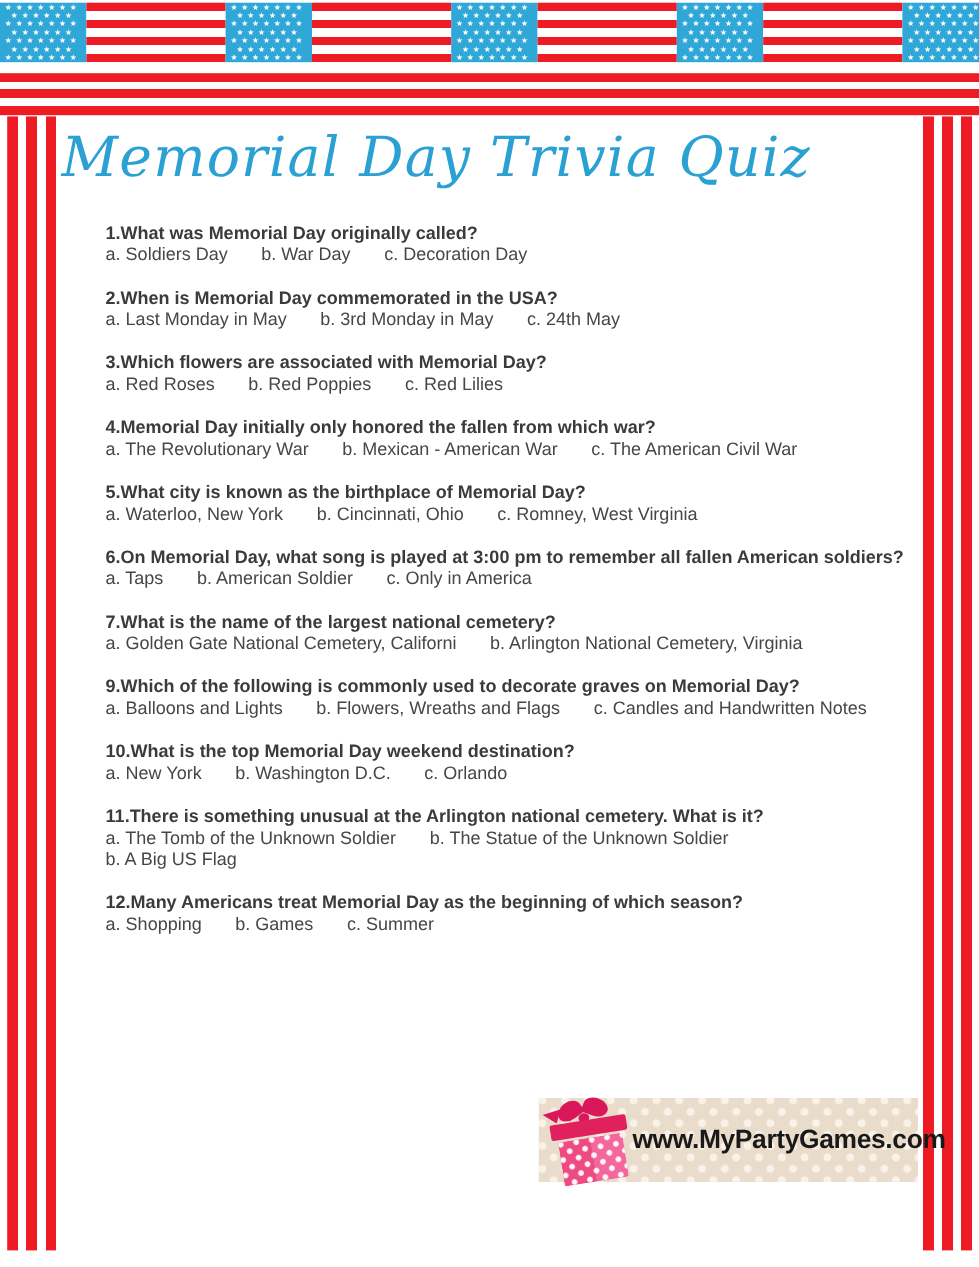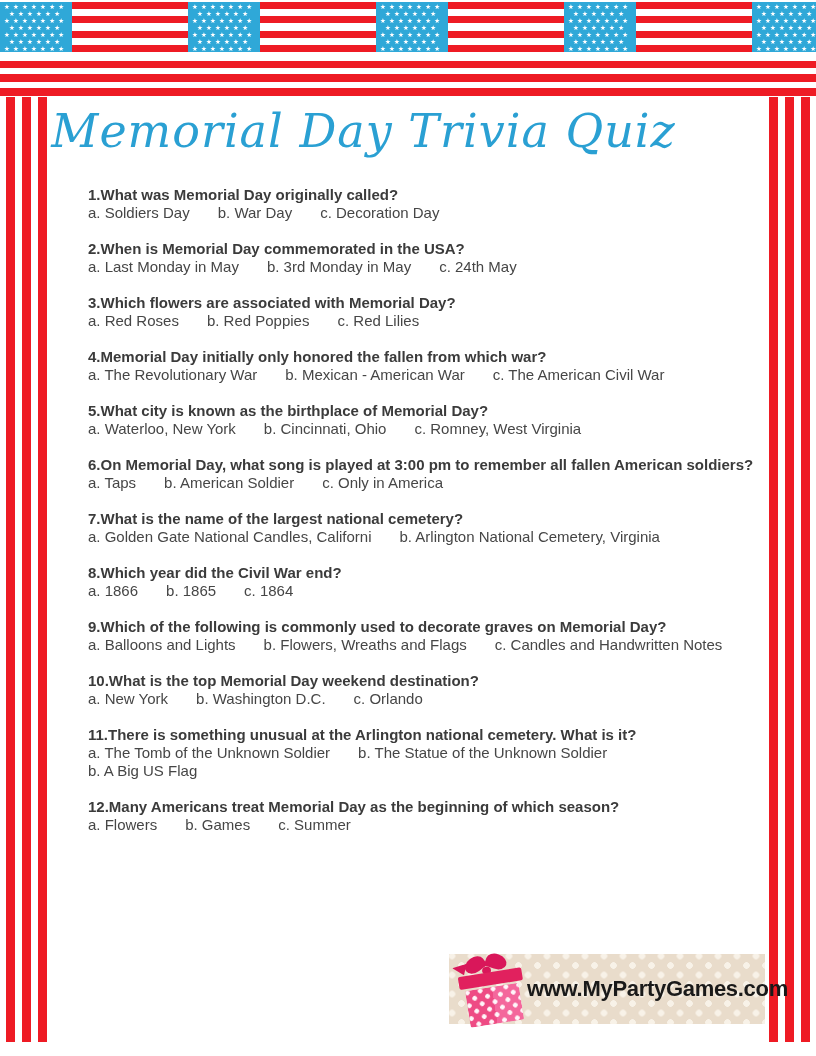--- a/index.html
+++ b/index.html
@@ -31,21 +31,21 @@
   .q-block{margin-bottom:18px;}
   .q-label{font-size:15px;line-height:18px;font-weight:bold;color:#3b3b3b;}
   .q-options{font-size:15px;line-height:18px;color:#464646;white-space:nowrap;}
   .q-opt:not(:last-child){margin-right:28px;}
   
   .banner{position:absolute;left:449px;top:915px;width:316px;height:70px;
     background-color:#e9dccb;
     background-image:radial-gradient(circle,#f8f2e8 3px,transparent 3.6px),
                      radial-gradient(circle,#f8f2e8 3px,transparent 3.6px);
     background-size:19px 19px,19px 19px;background-position:3px 2px,12.5px 11.5px;
-    display:flex;align-items:center;margin-top:39px;}
+    display:flex;align-items:center;}
   .banner-text{margin-left:78px;font-size:22px;font-weight:bold;color:#191919;letter-spacing:-0.3px;}
   
   .gift{position:absolute;left:4px;top:1px;width:78px;height:68px;transform:rotate(-9deg);}
   .gift-bow-l,.gift-bow-r{position:absolute;top:0;width:21px;height:15px;background:#d9175a;}
   .gift-bow-l{left:15px;border-radius:60% 60% 10% 60%;transform:rotate(-28deg);}
   .gift-bow-r{left:37px;border-radius:60% 60% 60% 10%;transform:rotate(28deg);}
   .gift-knot{position:absolute;top:11px;left:32px;width:9px;height:8px;background:#d9175a;border-radius:50%;}
   .gift-streamer{position:absolute;top:5px;left:3px;width:15px;height:11px;background:#d9175a;
     clip-path:polygon(0 20%,100% 0,70% 100%);}
   .gift-lid{position:absolute;top:17px;left:7px;width:64px;height:13px;background:#e1215e;border-radius:2px;}
@@ -145,42 +145,38 @@
     <div class="q-block">
       <div class="q-label">5.What city is known as the birthplace of Memorial Day?</div>
       <div class="q-options"><span class="q-opt">a. Waterloo, New York</span><span class="q-opt">b. Cincinnati, Ohio</span><span class="q-opt">c. Romney, West Virginia</span></div>
     </div>
     <div class="q-block">
       <div class="q-label">6.On Memorial Day, what song is played at 3:00 pm to remember all fallen American soldiers?</div>
       <div class="q-options"><span class="q-opt">a. Taps</span><span class="q-opt">b. American Soldier</span><span class="q-opt">c. Only in America</span></div>
     </div>
     <div class="q-block">
       <div class="q-label">7.What is the name of the largest national cemetery?</div>
-      <div class="q-options"><span class="q-opt">a. Golden Gate National Candles, Californi</span><span class="q-opt">b. Arlington National Cemetery, Virginia</span></div>
-    </div>
-    <div class="q-block">
-      <div class="q-label">8.Which year did the Civil War end?</div>
-      <div class="q-options"><span class="q-opt">a. 1866</span><span class="q-opt">b. 1865</span><span class="q-opt">c. 1864</span></div>
+      <div class="q-options"><span class="q-opt">a. Golden Gate National Cemetery, Californi</span><span class="q-opt">b. Arlington National Cemetery, Virginia</span></div>
     </div>
     <div class="q-block">
       <div class="q-label">9.Which of the following is commonly used to decorate graves on Memorial Day?</div>
       <div class="q-options"><span class="q-opt">a. Balloons and Lights</span><span class="q-opt">b. Flowers, Wreaths and Flags</span><span class="q-opt">c. Candles and Handwritten Notes</span></div>
     </div>
     <div class="q-block">
       <div class="q-label">10.What is the top Memorial Day weekend destination?</div>
       <div class="q-options"><span class="q-opt">a. New York</span><span class="q-opt">b. Washington D.C.</span><span class="q-opt">c. Orlando</span></div>
     </div>
     <div class="q-block">
       <div class="q-label">11.There is something unusual at the Arlington national cemetery. What is it?</div>
       <div class="q-options"><span class="q-opt">a. The Tomb of the Unknown Soldier</span><span class="q-opt">b. The Statue of the Unknown Soldier</span></div>
       <div class="q-options"><span class="q-opt">b. A Big US Flag</span></div>
     </div>
     <div class="q-block">
       <div class="q-label">12.Many Americans treat Memorial Day as the beginning of which season?</div>
-      <div class="q-options"><span class="q-opt">a. Flowers</span><span class="q-opt">b. Games</span><span class="q-opt">c. Summer</span></div>
+      <div class="q-options"><span class="q-opt">a. Shopping</span><span class="q-opt">b. Games</span><span class="q-opt">c. Summer</span></div>
     </div>
   </div>
 
 <div class="banner">
   <div class="gift">
     <div class="gift-streamer"></div>
     <div class="gift-bow-l"></div>
     <div class="gift-bow-r"></div>
     <div class="gift-knot"></div>
     <div class="gift-lid"></div>

